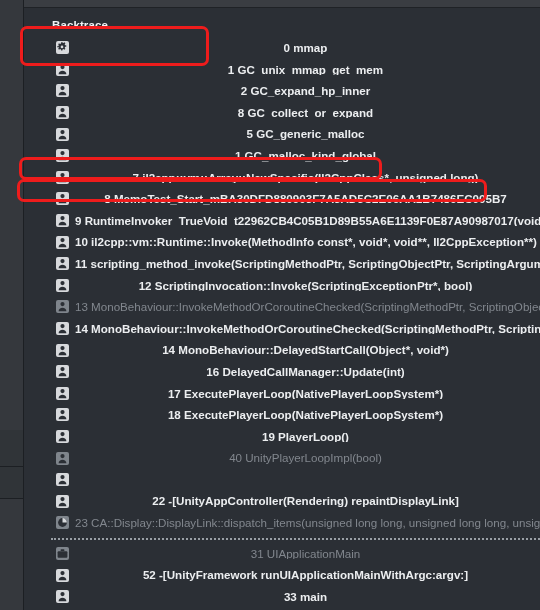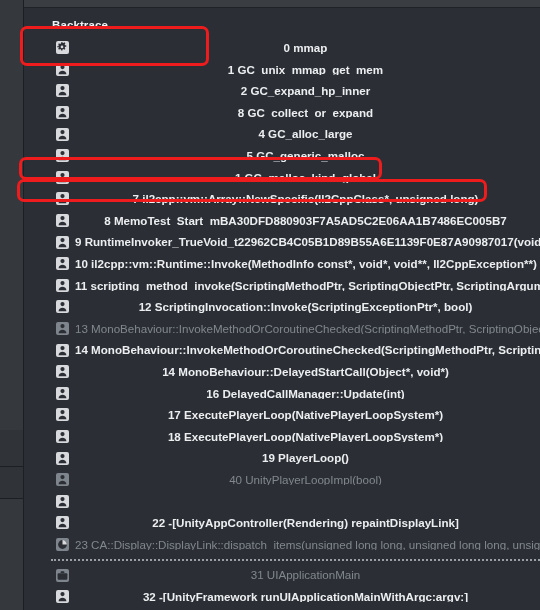--- a/index.html
+++ b/index.html
@@ -207,29 +207,20 @@
           </span>
           <span class="frame-text">8 GC_collect_or_expand</span>
         </div>
         <div class="frame-row user">
           <span class="frame-icon">
             <svg viewBox="0 0 13 13">
               <circle cx="6.5" cy="4.1" r="2.1" fill="#2b2f35"></circle>
               <path d="M2.6 11.2c0-2.2 1.75-3.5 3.9-3.5s3.9 1.3 3.9 3.5z" fill="#2b2f35"></path>
             </svg>
           </span>
-          <span class="frame-text">4 GC_alloc_large</span>
-        </div>
-        <div class="frame-row user">
-          <span class="frame-icon">
-            <svg viewBox="0 0 13 13">
-              <circle cx="6.5" cy="4.1" r="2.1" fill="#2b2f35"></circle>
-              <path d="M2.6 11.2c0-2.2 1.75-3.5 3.9-3.5s3.9 1.3 3.9 3.5z" fill="#2b2f35"></path>
-            </svg>
-          </span>
           <span class="frame-text">5 GC_generic_malloc</span>
         </div>
         <div class="frame-row user">
           <span class="frame-icon">
             <svg viewBox="0 0 13 13">
               <circle cx="6.5" cy="4.1" r="2.1" fill="#2b2f35"></circle>
               <path d="M2.6 11.2c0-2.2 1.75-3.5 3.9-3.5s3.9 1.3 3.9 3.5z" fill="#2b2f35"></path>
             </svg>
           </span>
           <span class="frame-text">1 GC_malloc_kind_global</span>
@@ -396,21 +387,21 @@
           </span>
           <span class="frame-text">31 UIApplicationMain</span>
         </div>
         <div class="frame-row user">
           <span class="frame-icon">
             <svg viewBox="0 0 13 13">
               <circle cx="6.5" cy="4.1" r="2.1" fill="#2b2f35"></circle>
               <path d="M2.6 11.2c0-2.2 1.75-3.5 3.9-3.5s3.9 1.3 3.9 3.5z" fill="#2b2f35"></path>
             </svg>
           </span>
-          <span class="frame-text">32 -[UnityFramework runUIApplicationMainWithArgc:argv:]</span>
+          <span class="frame-text">52 -[UnityFramework runUIApplicationMainWithArgc:argv:]</span>
         </div>
         <div class="frame-row user">
           <span class="frame-icon">
             <svg viewBox="0 0 13 13">
               <circle cx="6.5" cy="4.1" r="2.1" fill="#2b2f35"></circle>
               <path d="M2.6 11.2c0-2.2 1.75-3.5 3.9-3.5s3.9 1.3 3.9 3.5z" fill="#2b2f35"></path>
             </svg>
           </span>
           <span class="frame-text">33 main</span>
         </div>

